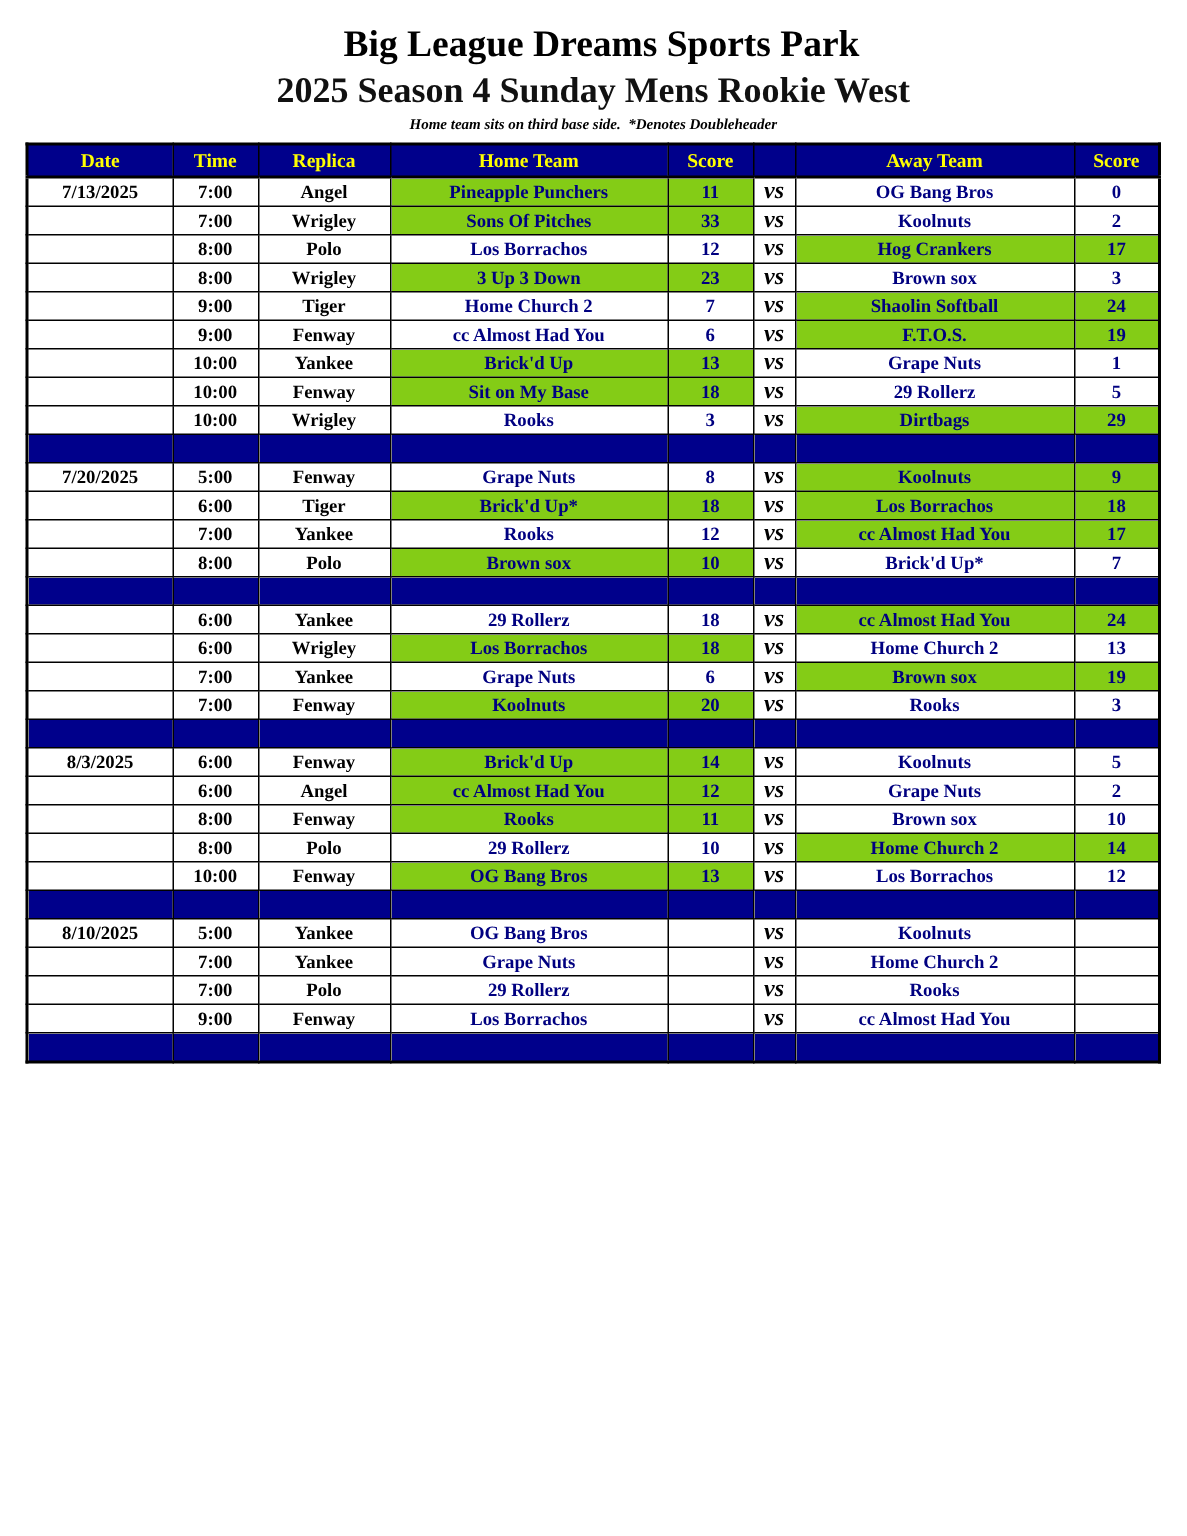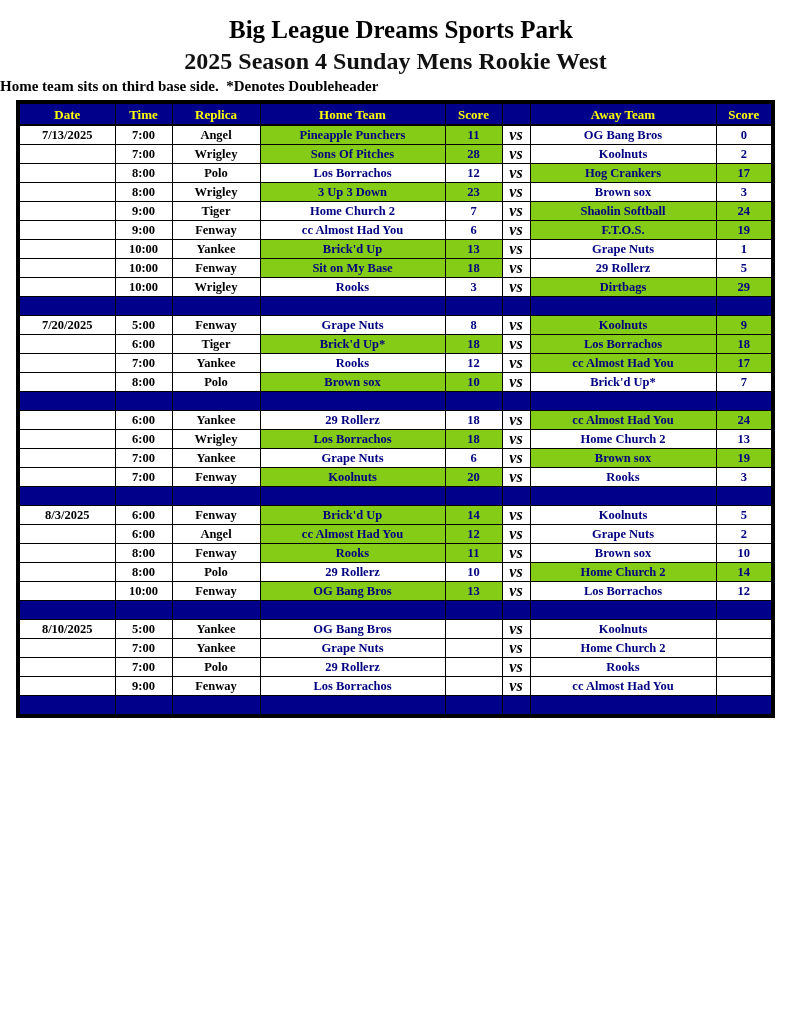--- a/index.html
+++ b/index.html
@@ -11,27 +11,27 @@
   .page{width:791px;height:1024px;overflow:hidden;}
   .title{
     text-align:center;font-weight:bold;font-size:25px;color:#000;
     margin:16px 0 2px 0;line-height:1.1;padding-left:11px;
   }
   .subtitle{
     text-align:center;font-weight:bold;font-size:24px;color:#111;
     margin:4px 0 4px 0;line-height:1.1;
   }
   .note{
-    font-weight:bold;font-size:15px;color:#000;
+    text-align:center;font-weight:bold;font-style:italic;font-size:10px;color:#000;
     margin:2px 0 6px 0;white-space:pre;line-height:1.1;
   }
   table.sched{
     table-layout:fixed;border-collapse:collapse;
     width:755px;margin:0 auto;
-    border:4px solid #000000;
+    border:2px solid #000000;
   }
   .sched th{
     background:#00008B;color:#FFFF00;
     font-size:13px;font-weight:bold;height:20px;
     border:1px solid #000;border-bottom:2px solid #000;
     padding:0;text-align:center;line-height:1;
   }
   .sched td{
     border:1px solid #000;height:18px;padding:0 2px;
     text-align:center;font-weight:bold;font-size:12.5px;line-height:1;
@@ -83,21 +83,21 @@
           <td class="c-score hl">11</td>
           <td class="c-vs">vs</td>
           <td class="c-team">OG Bang Bros</td>
           <td class="c-score">0</td>
         </tr>
         <tr>
           <td class="lab"></td>
           <td class="lab">7:00</td>
           <td class="lab">Wrigley</td>
           <td class="c-team hl">Sons Of Pitches</td>
-          <td class="c-score hl">28</td>
+          <td class="c-score hl">33</td>
           <td class="c-vs">vs</td>
           <td class="c-team">Koolnuts</td>
           <td class="c-score">2</td>
         </tr>
         <tr>
           <td class="lab"></td>
           <td class="lab">8:00</td>
           <td class="lab">Polo</td>
           <td class="c-team">Los Borrachos</td>
           <td class="c-score">12</td>

